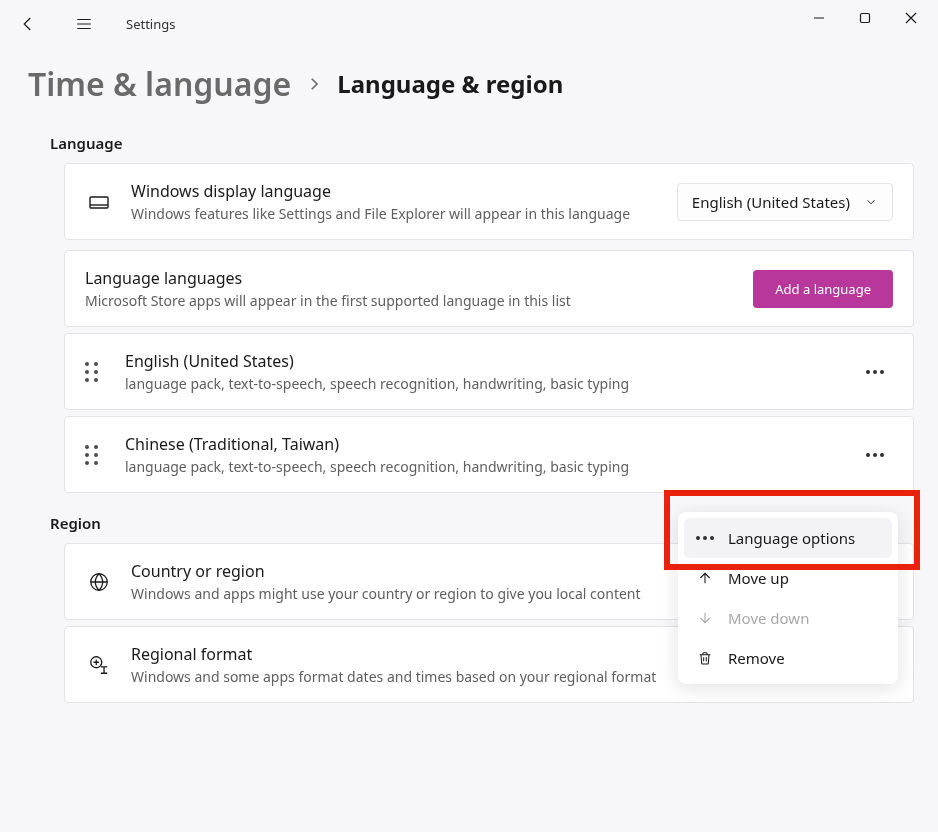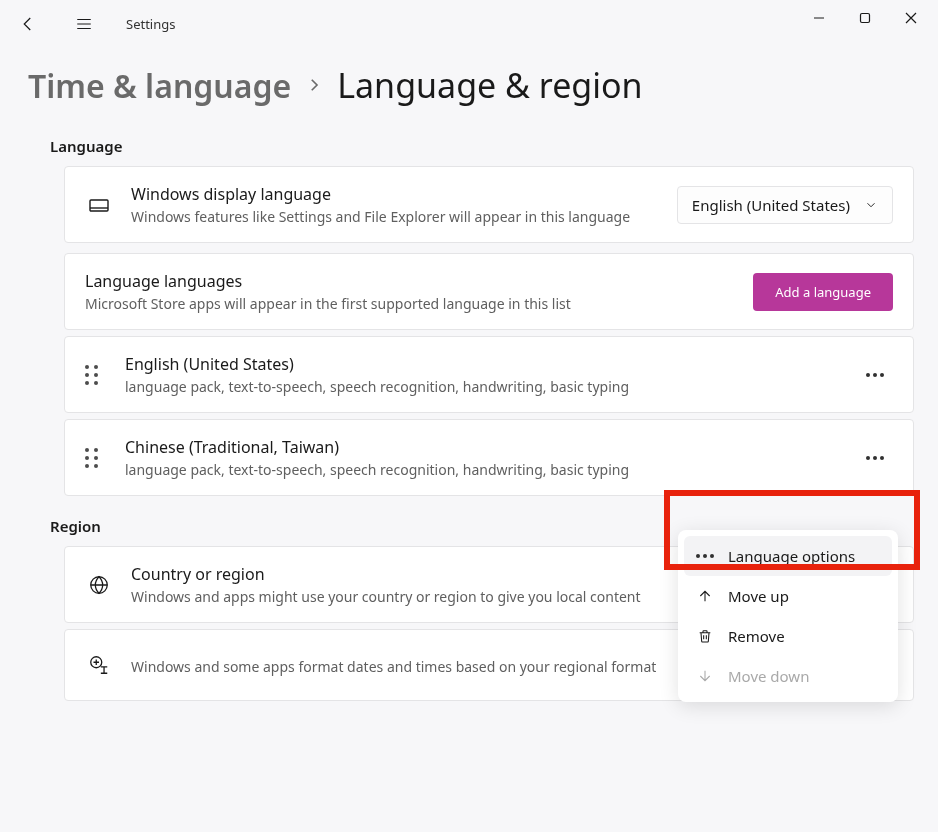--- a/index.html
+++ b/index.html
@@ -40,21 +40,21 @@
   .app-title { font-size: 13px; margin-left: 6px; color: #333; }
   .chrome { position:absolute; right:4px; top:0; display:flex; }
   .chrome-btn { width:46px; height:36px; display:flex; align-items:center; justify-content:center; }
   
   .breadcrumb {
     display:flex; align-items: center; gap: 14px;
     padding: 14px 28px 8px 28px;
   }
   .breadcrumb .bc1 { font-size: 32px; font-weight:600; color:#6a6a6a; }
   .breadcrumb .chev { font-size: 22px; color:#6a6a6a; font-weight:600;}
-  .breadcrumb .bc2 { font-size: 34px; font-weight:400; color:#1a1a1a; }
+  .breadcrumb .bc2 { font-size: 24px; font-weight:700; color:#1a1a1a; }
   
   .section-label {
     font-size: 15px; font-weight:600; padding: 20px 30px 10px 30px; margin-left: 20px;
   }
   .cards { padding: 0 24px; display:flex; flex-direction:column; gap:4px;margin-left:40px; }
   .card {
     background: var(--card-bg);
     border: 1px solid var(--border);
     border-radius: 4px;
     padding: 16px 20px;
@@ -78,21 +78,21 @@
   }
   .select-box .chev-d svg { display:block; }
   .accent-btn {
     background: var(--accent); color:#fff; border:none; border-radius:4px;
     padding: 10px 22px; font-size:13px; font-family:inherit;
   }
   .expand-chev { width:28px; display:flex; align-items:center; justify-content:center; flex-shrink:0;}
   
   .context-menu {
     position:absolute;
-    left: 678px; top: 530px;
+    left: 678px; top: 512px;
     width: 220px;
     background:#fff;
     border-radius:8px;
     box-shadow: var(--shadow);
     padding:6px;
     z-index:20;
   }
   .cm-item {
     display:flex; align-items:center; gap:14px;
     padding: 10px 12px; border-radius:6px; font-size:15px;
@@ -252,20 +252,21 @@
 
   <div class="card">
     <div class="card-icon">
       <svg width="22" height="22" viewBox="0 0 24 24" fill="none" stroke="#303030" stroke-width="1.4">
           <circle cx="9" cy="9" r="6"></circle>
           <path d="M6 9h6M9 6v6"></path>
           <path d="M14 14l7 0M17.5 14v7M14 21h7"></path>
         </svg>
     </div>
     <div class="card-text">
+      <div class="card-title">Regional format</div>
       <div class="card-desc">Windows and some apps format dates and times based on your regional format</div>
     </div>
     <div class="select-box" style="min-width:160px;">
       <span>Recommended</span>
       <span class="chev-d">
         <svg width="14" height="14" viewBox="0 0 24 24" fill="none" stroke="#303030" stroke-width="1.6">
             <path d="M6 9l6 6 6-6"></path>
           </svg>
       </span>
     </div>
@@ -289,31 +290,31 @@
     <span>Language options</span>
   </div>
   <div class="cm-item">
     <div class="cm-icon">
       <svg width="16" height="16" viewBox="0 0 24 24" fill="none" stroke="#303030" stroke-width="1.6">
           <path d="M12 20V5M5 12l7-7 7 7"></path>
         </svg>
     </div>
     <span>Move up</span>
   </div>
+  <div class="cm-item disabled">
+    <div class="cm-icon">
+      <svg width="16" height="16" viewBox="0 0 24 24" fill="none" stroke="#a9a9a9" stroke-width="1.6">
+          <path d="M12 4v15M5 12l7 7 7-7"></path>
+        </svg>
+    </div>
+    <span>Move down</span>
+  </div>
   <div class="cm-item">
     <div class="cm-icon">
       <svg width="16" height="16" viewBox="0 0 24 24" fill="none" stroke="#303030" stroke-width="1.6">
           <path d="M4 7h16M9 7V5a1 1 0 011-1h4a1 1 0 011 1v2M6 7l1 13a1 1 0 001 1h8a1 1 0 001-1l1-13M10 11v6M14 11v6"></path>
         </svg>
     </div>
     <span>Remove</span>
   </div>
-  <div class="cm-item disabled">
-    <div class="cm-icon">
-      <svg width="16" height="16" viewBox="0 0 24 24" fill="none" stroke="#a9a9a9" stroke-width="1.6">
-          <path d="M12 4v15M5 12l7 7 7-7"></path>
-        </svg>
-    </div>
-    <span>Move down</span>
-  </div>
 </div>
 
 <div class="highlight-box"></div>
 
 </body></html>

